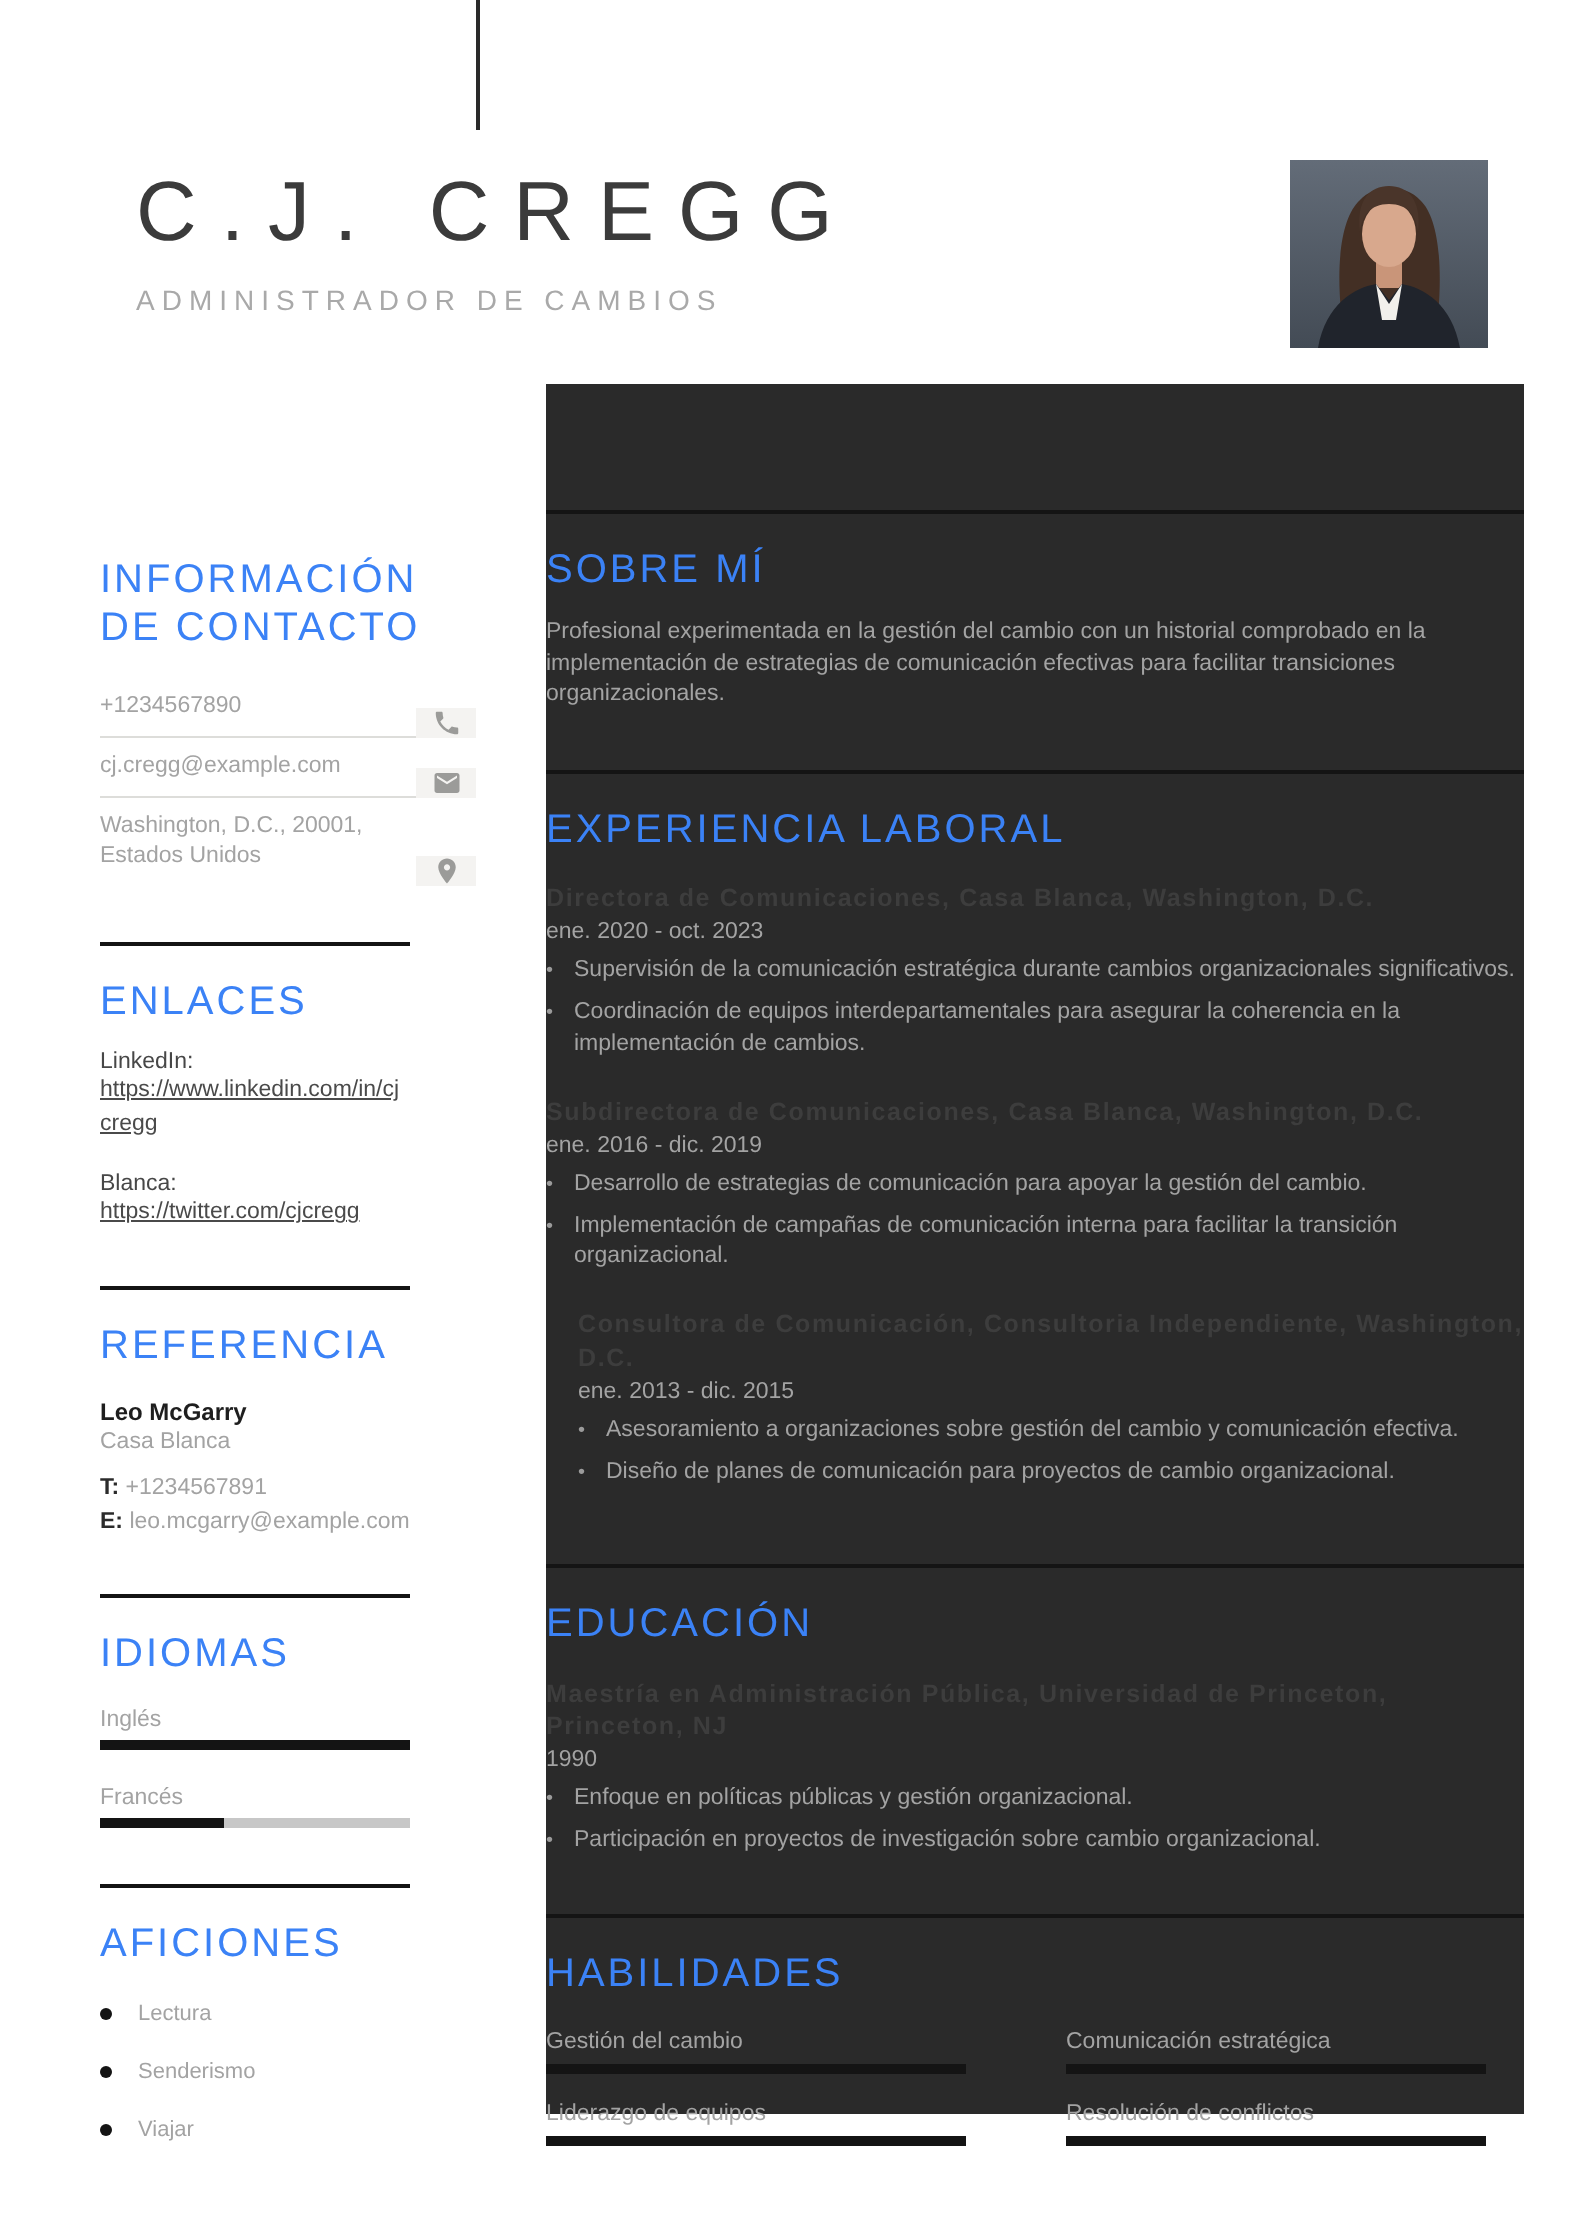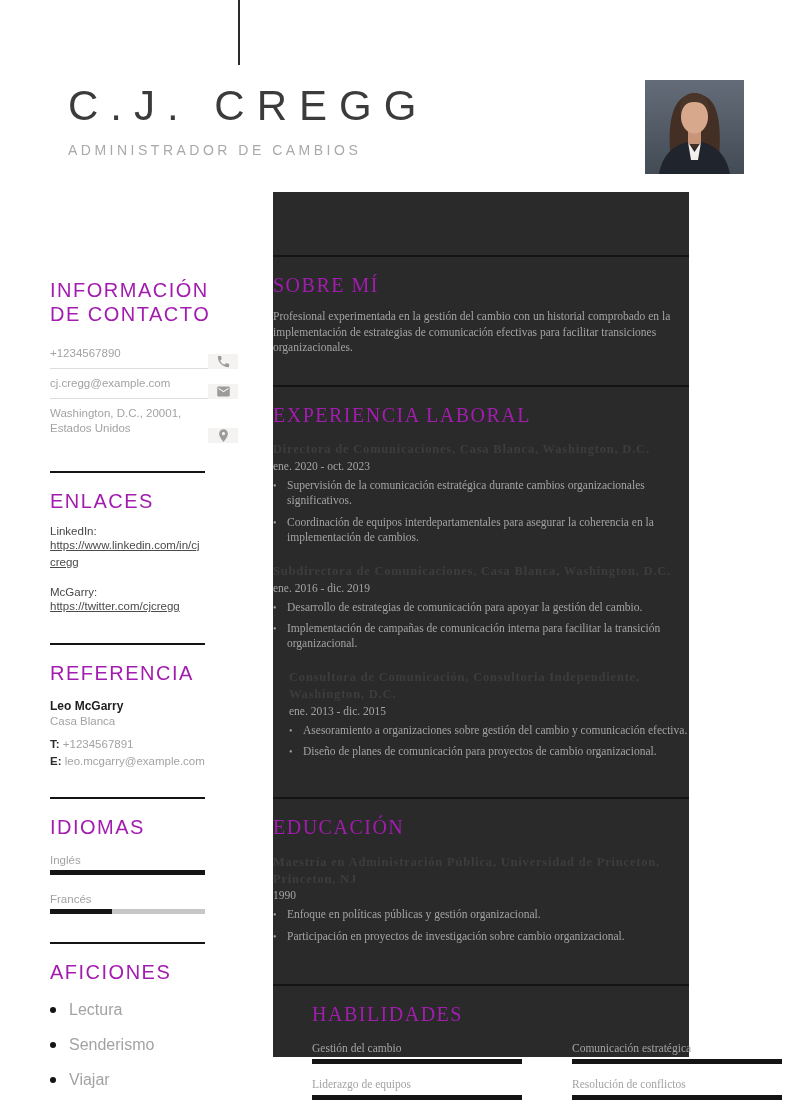--- a/index.html
+++ b/index.html
@@ -16,24 +16,24 @@
   .vline.main { top:192px; height:865px; }
 
   
   .header { position:absolute; left:68px; top:82px; }
   .name { font-size:42px; font-weight:400; letter-spacing:12px; color:#3b3b3b; white-space:nowrap; }
   .job-title { margin-top:12px; font-size:14px; letter-spacing:3.5px; color:#a9a9a9; }
   .photo { position:absolute; left:645px; top:80px; width:99px; height:94px; }
 
   
   .sidebar { position:absolute; left:50px; top:278px; width:188px; }
-  .main { position:absolute; left:273px; top:255px; width:416px;font-family:Liberation Serif, serif; }
+  .main { position:absolute; left:273px; top:255px; width:489px; }
 
   .section-heading {
-    font-size:20px; font-weight:400; letter-spacing:1.5px; color:#a21caf; line-height:1.22;
+    font-size:20px; font-weight:400; letter-spacing:1.5px; color:#3b82f6; line-height:1.22;
   }
   .side-section { border-top:2px solid #141414; margin-top:28px; padding-top:16px; width:155px; }
   .side-section.no-rule { border-top:none; margin-top:0; padding-top:0; width:188px; }
   .main-section { border-top:2px solid #141414; margin-top:30px; padding-top:16px; }
   .main-section.first { margin-top:0; }
 
   
   .contact-rows { margin-top:12px; width:188px; }
   .contact-row { display:flex; align-items:flex-end; }
   .contact-row .txt { width:158px; padding:7px 4px 7px 0; font-size:11.5px; color:#a3a3a3; line-height:1.3; }
@@ -58,21 +58,21 @@
 
   
   .lang-item { margin-top:14px; }
   .lang-name { font-size:11.5px; color:#a3a3a3; margin-bottom:4px; }
   .bar-track { width:155px; height:5px; background:#c7c7c7; }
   .bar-fill { height:5px; background:#141414; }
 
   
   .hobby { display:flex; align-items:center; margin-top:17px; }
   .hobby .dot { width:6px; height:6px; border-radius:50%; background:#141414; margin-right:13px; flex:none; }
-  .hobby .lbl { font-size:16px; color:#a3a3a3; }
+  .hobby .lbl { font-size:11px; color:#a3a3a3; }
 
   
   .about-text { margin-top:12px; font-size:11.5px; color:#a3a3a3; line-height:1.32; }
 
   .job { margin-top:14px; }
   .job-head { font-size:12.5px; font-weight:700; letter-spacing:0.8px; color:#3d3d3d; line-height:1.35; }
   .job-dates { margin-top:2px; font-size:11.5px; color:#a3a3a3; }
   .bullets { margin-top:6px; }
   .bullet { display:flex; margin-top:6px; }
   .bullet .mk { width:14px; flex:none; color:#9b9b9b; font-size:10px; line-height:1.5; }
@@ -153,21 +153,21 @@
       </div>
     </div>
 
     <div class="side-section">
       <div class="section-heading">ENLACES</div>
       <div class="link-item">
         <div class="link-label">LinkedIn:</div>
         <a class="link-url" href="#">https://www.linkedin.com/in/cjcregg</a>
       </div>
       <div class="link-item" style="margin-top:16px;">
-        <div class="link-label">McGarry:</div>
+        <div class="link-label">Blanca:</div>
         <a class="link-url" href="#">https://twitter.com/cjcregg</a>
       </div>
     </div>
 
     <div class="side-section">
       <div class="section-heading">REFERENCIA</div>
       <div class="ref-name">Leo McGarry</div>
       <div class="ref-company">Casa Blanca</div>
       <div class="ref-line tight"><span class="lbl">T:</span> <span>+1234567891</span></div>
       <div class="ref-line" style="margin-top:2px;"><span class="lbl">E:</span> <span>leo.mcgarry@example.com</span></div>
@@ -274,21 +274,21 @@
               <span class="tx">Enfoque en políticas públicas y gestión organizacional.</span>
             </div>
           <div class="bullet">
               <span class="mk">•</span>
               <span class="tx">Participación en proyectos de investigación sobre cambio organizacional.</span>
             </div>
         </div>
       </div>
     </div>
 
-    <div class="main-section" style="margin-top:40px;padding-left:39px;">
+    <div class="main-section" style="margin-top:28px;">
       <div class="section-heading">HABILIDADES</div>
       <div class="skills-grid">
         <div class="skill">
           <div class="skill-name">Gestión del cambio</div>
           <div class="skill-track">
               <div class="skill-fill" style="width: 100%;"></div>
             </div>
         </div>
         <div class="skill">
           <div class="skill-name">Comunicación estratégica</div>

